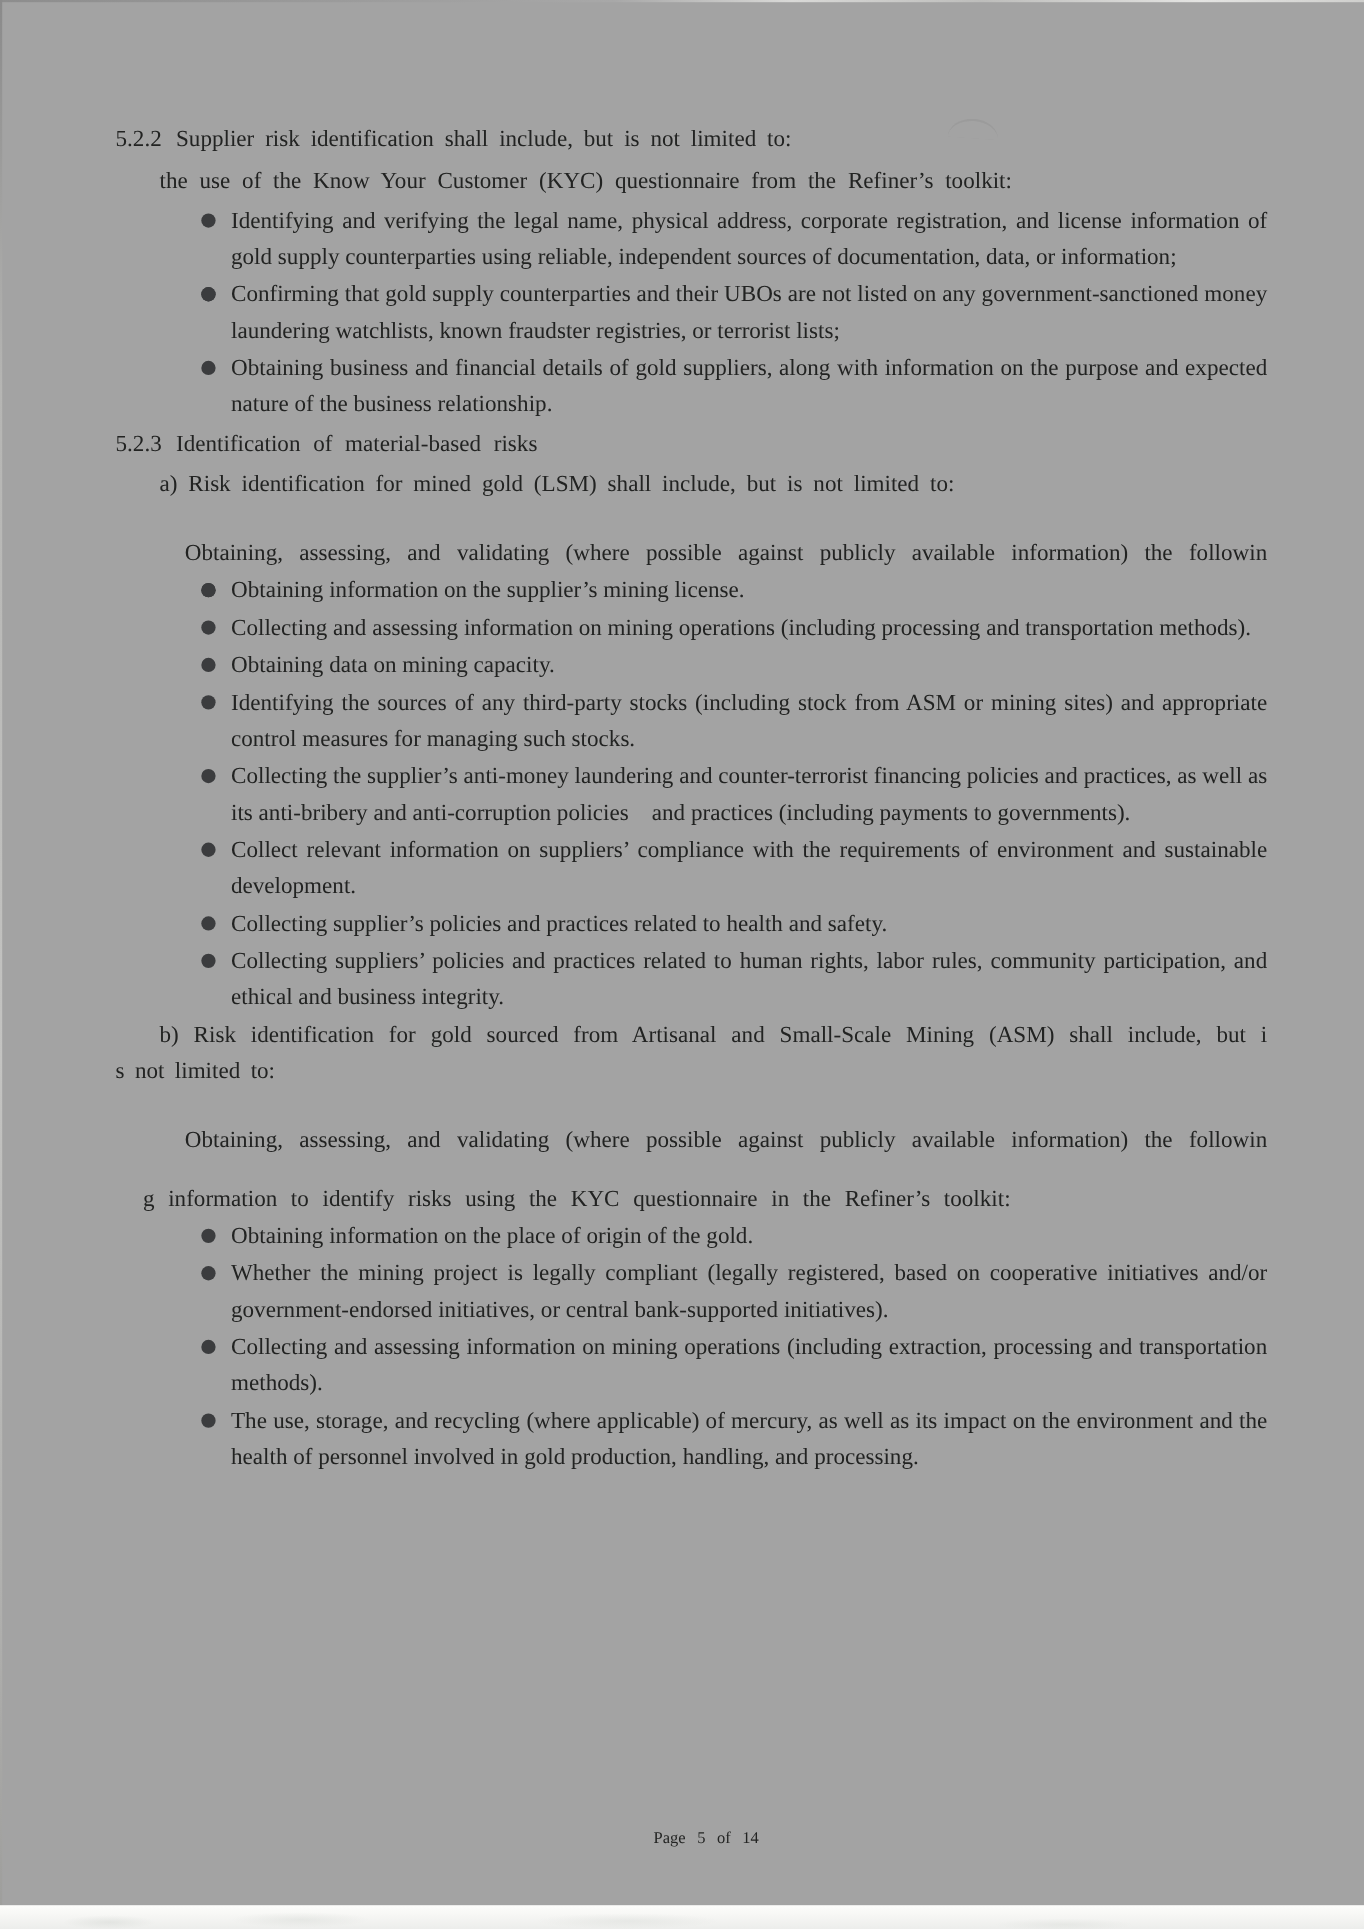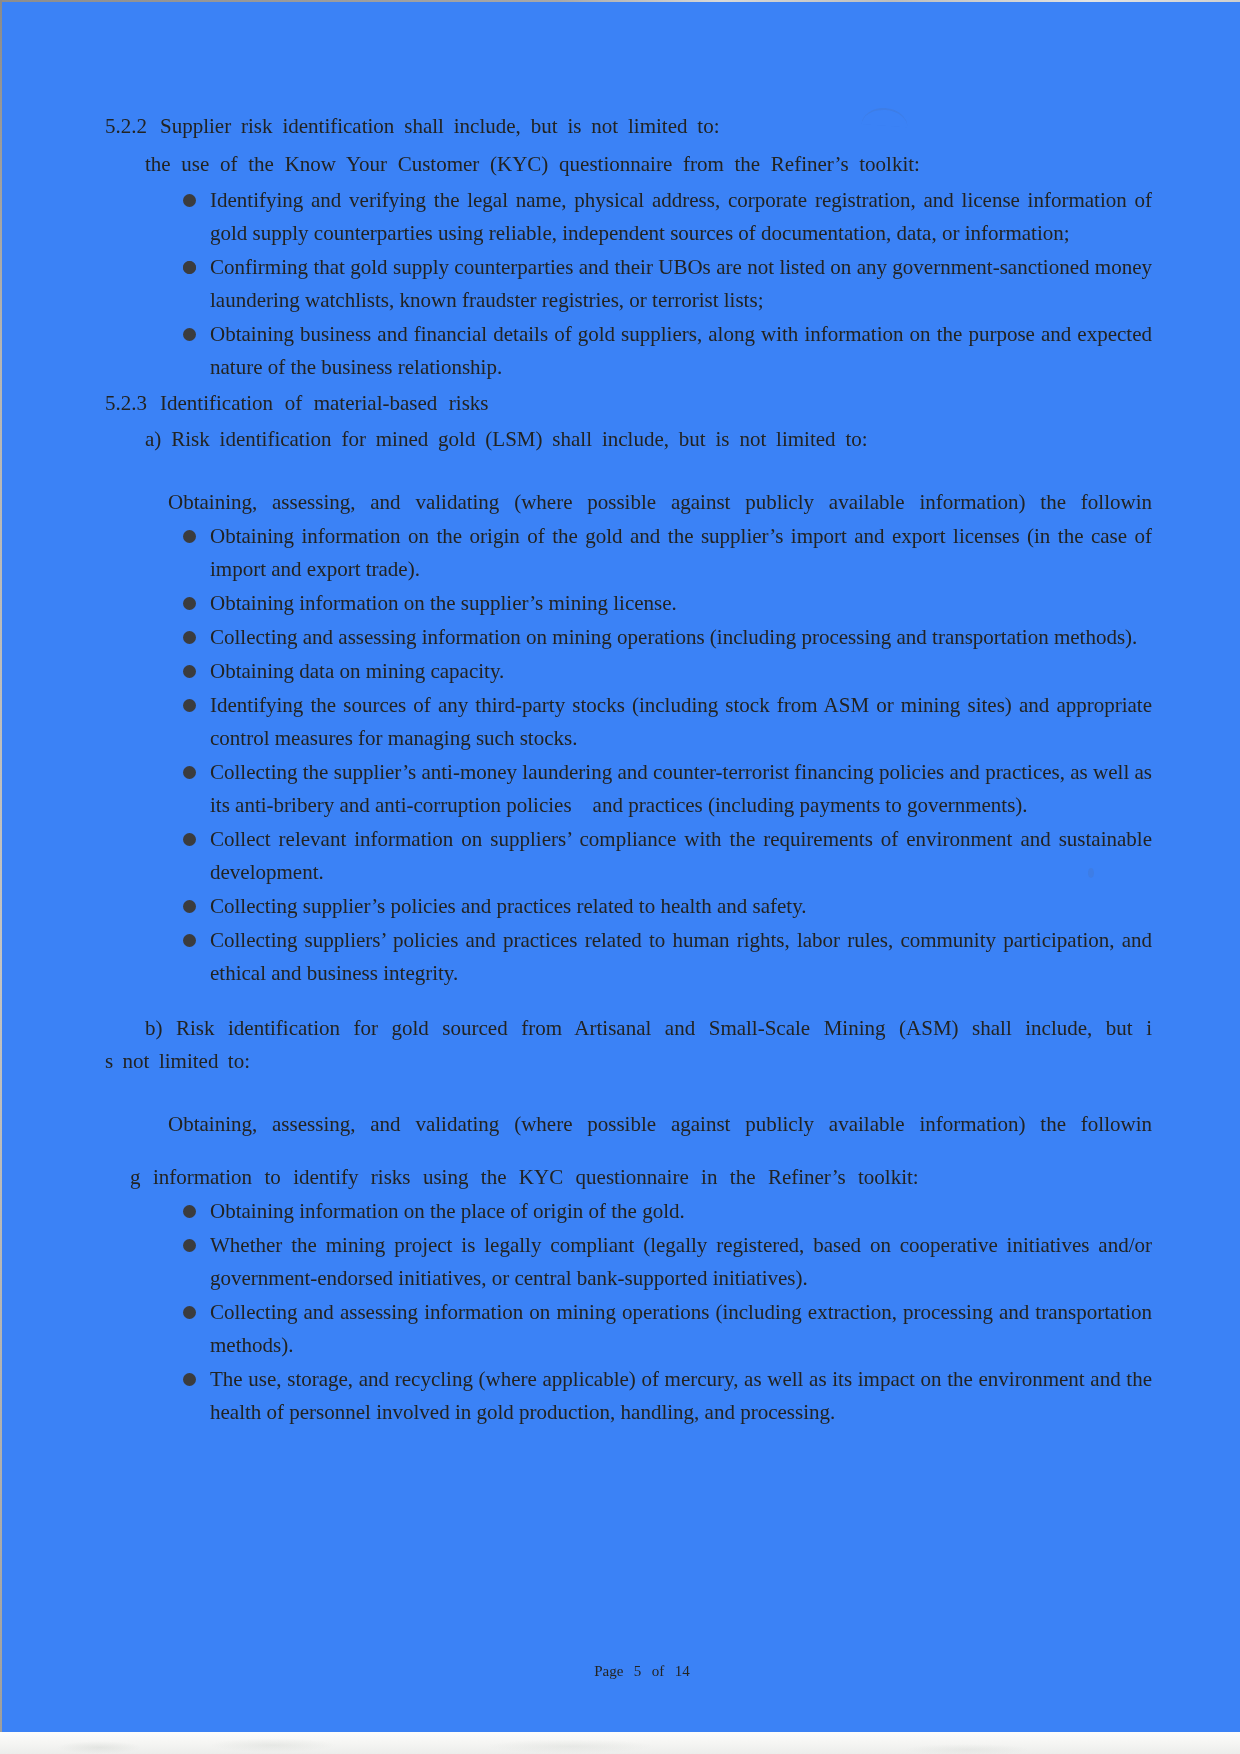--- a/index.html
+++ b/index.html
@@ -1,20 +1,20 @@
 <!DOCTYPE html>
 <html><head>
 <meta charset="utf-8">
 <style>
   html,body{margin:0;padding:0;background:#e9e9e7;}
   .page{
     position:relative;
     width:1240px;height:1754px;
     margin:0 auto;
-    background:#3b82f6;
+    background:#a3a3a3;
     overflow:hidden;
     font-family:"Liberation Serif","DejaVu Serif",serif;
     color:#222322;
   }
   
   .edge-top{position:absolute;top:0;left:0;width:100%;height:2px;
     background:linear-gradient(to right,#8d8d8d 0%,#9b9b9b 25%,#a8a8a8 45%,#d9d9d7 58%,#bdbdbb 72%,#e4e4e2 88%,#cfcfcd 100%);}
   .edge-left{position:absolute;top:0;left:0;width:2px;height:100%;
     background:linear-gradient(to bottom,#8a8a8a 0%,#b5b5b3 20%,#c3c3c1 55%,#aeaeac 85%,#9d9d9b 100%);}
   .edge-bottom{position:absolute;bottom:0;left:0;width:100%;height:22px;
@@ -42,21 +42,21 @@
   .ind63{padding-left:63px;}
   .sp20{word-spacing:.20em;}
   .sp22{word-spacing:.22em;}
   .sp26{word-spacing:.26em;}
   .sp30{word-spacing:.30em;}
   .sp34{word-spacing:.34em;margin-top:20px;}
   .fulljust{text-align:justify;text-align-last:justify;margin-top:30px;}
   .h-num{margin-right:13px;}
   .mt3{margin-top:3px;}
   .mt5{margin-top:5px;}
-  .mt7{margin-top:22px;}
+  .mt7{margin-top:1px;}
 
   .bullet{position:relative;padding-left:105px;margin-top:1px;}
   .bullet .marker{
     position:absolute;left:78px;top:10px;
     width:13px;height:13px;border-radius:50%;
     background:#3b3c3e;
   }
   .btext{text-align:justify;}
 
   .footer{
@@ -104,21 +104,20 @@
     <div class="line sp30 mt3">
       <span class="h-num">5.2.3</span><span>Identification of material-based risks</span>
     </div>
 
     <div class="line ind40 sp22 mt3">a) Risk identification for mined gold (LSM) shall include, but is not limited to:</div>
     <div class="line ind63 fulljust">Obtaining, assessing, and validating (where possible against publicly available information) the followin</div>
 
     <div class="blist">
       <div class="bullet">
         <span class="marker"></span>
-        <div class="btext">Obtaining information on the origin of the gold and the supplier’s import and export licenses (in the case of import and export trade).</div>
       </div>
       <div class="bullet">
         <span class="marker"></span>
         <div class="btext">Obtaining information on the supplier’s mining license.</div>
       </div>
       <div class="bullet">
         <span class="marker"></span>
         <div class="btext">Collecting and assessing information on mining operations (including processing and transportation methods).</div>
       </div>
       <div class="bullet">

